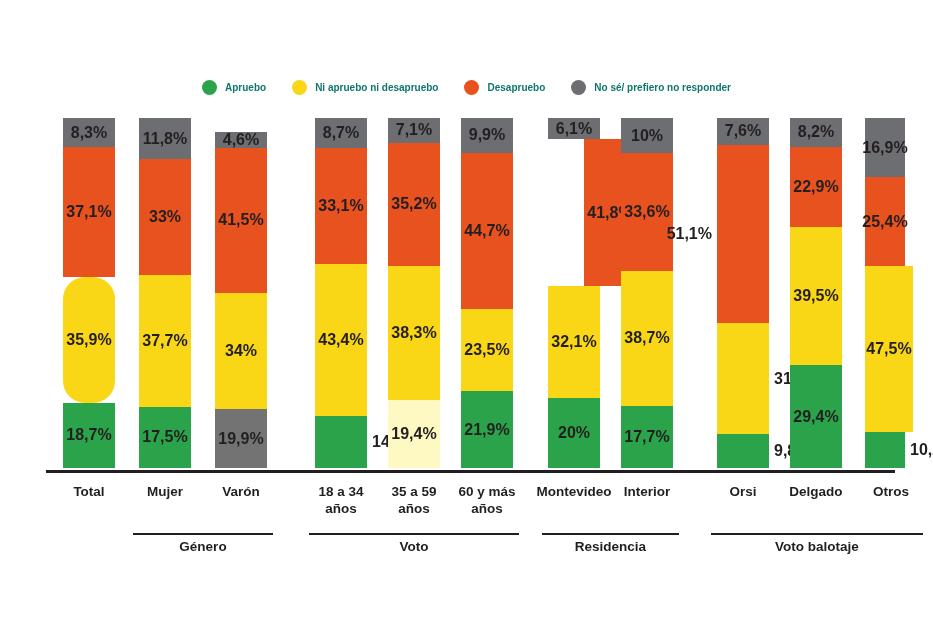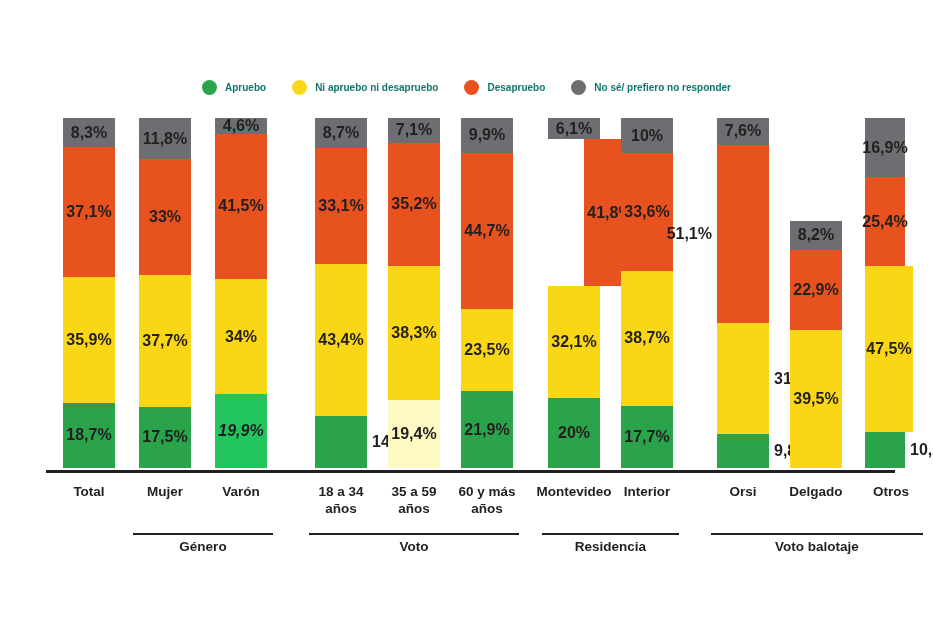--- a/index.html
+++ b/index.html
@@ -168,21 +168,21 @@
 
   <div class="plot" id="plot">
       <div class="col" style="left: 17px; width: 52px;">
         <div class="bar">
           <div class="seg" style="background: rgb(109, 110, 113); height: 29.05px;">
             <div class="seg-label inside">8,3%</div>
           </div>
           <div class="seg" style="background: rgb(232, 82, 30); height: 129.85px;">
             <div class="seg-label inside">37,1%</div>
           </div>
-          <div class="seg" style="background: rgb(249, 214, 22); height: 125.65px;">
+          <div class="seg" style="background: rgb(249, 214, 22); height: 125.65px; border-radius: 22px;">
             <div class="seg-label inside">35,9%</div>
           </div>
           <div class="seg" style="background: rgb(43, 163, 74); height: 65.45px;">
             <div class="seg-label inside">18,7%</div>
           </div>
         </div>
       </div>
       <div class="col" style="left: 93px; width: 52px;">
         <div class="bar">
           <div class="seg" style="background: rgb(109, 110, 113); height: 41.3px;">
@@ -203,21 +203,21 @@
         <div class="bar">
           <div class="seg" style="background: rgb(109, 110, 113); height: 16.1px;">
             <div class="seg-label inside">4,6%</div>
           </div>
           <div class="seg" style="background: rgb(232, 82, 30); height: 145.25px;">
             <div class="seg-label inside">41,5%</div>
           </div>
           <div class="seg" style="background: rgb(249, 214, 22); height: 116px;">
             <div class="seg-label inside">34%</div>
           </div>
-          <div class="seg" style="background: #22c55e; height: 74px; font-style: italic;">
+          <div class="seg" style="background: #737373; height: 59px;">
             <div class="seg-label inside">19,9%</div>
           </div>
         </div>
       </div>
       <div class="col" style="left: 269px; width: 52px;">
         <div class="bar">
           <div class="seg" style="background: rgb(109, 110, 113); height: 30.45px;">
             <div class="seg-label inside">8,7%</div>
           </div>
           <div class="seg" style="background: rgb(232, 82, 30); height: 115.85px;">
@@ -314,20 +314,23 @@
       <div class="col" style="left: 744px; width: 52px;">
         <div class="bar">
           <div class="seg" style="background: rgb(109, 110, 113); height: 28.7px;">
             <div class="seg-label inside">8,2%</div>
           </div>
           <div class="seg" style="background: rgb(232, 82, 30); height: 80.15px;">
             <div class="seg-label inside">22,9%</div>
           </div>
           <div class="seg" style="background: rgb(249, 214, 22); height: 138.25px;">
             <div class="seg-label inside">39,5%</div>
+          </div>
+          <div class="seg" style="background: rgb(43, 163, 74); height: 102.9px;">
+            <div class="seg-label inside">29,4%</div>
           </div>
         </div>
       </div>
       <div class="col" style="left: 819px; width: 40px;">
         <div class="bar">
           <div class="seg" style="background: rgb(109, 110, 113); height: 59.15px;">
             <div class="seg-label inside">16,9%</div>
           </div>
           <div class="seg" style="background: rgb(232, 82, 30); height: 88.9px;">
             <div class="seg-label inside">25,4%</div>

